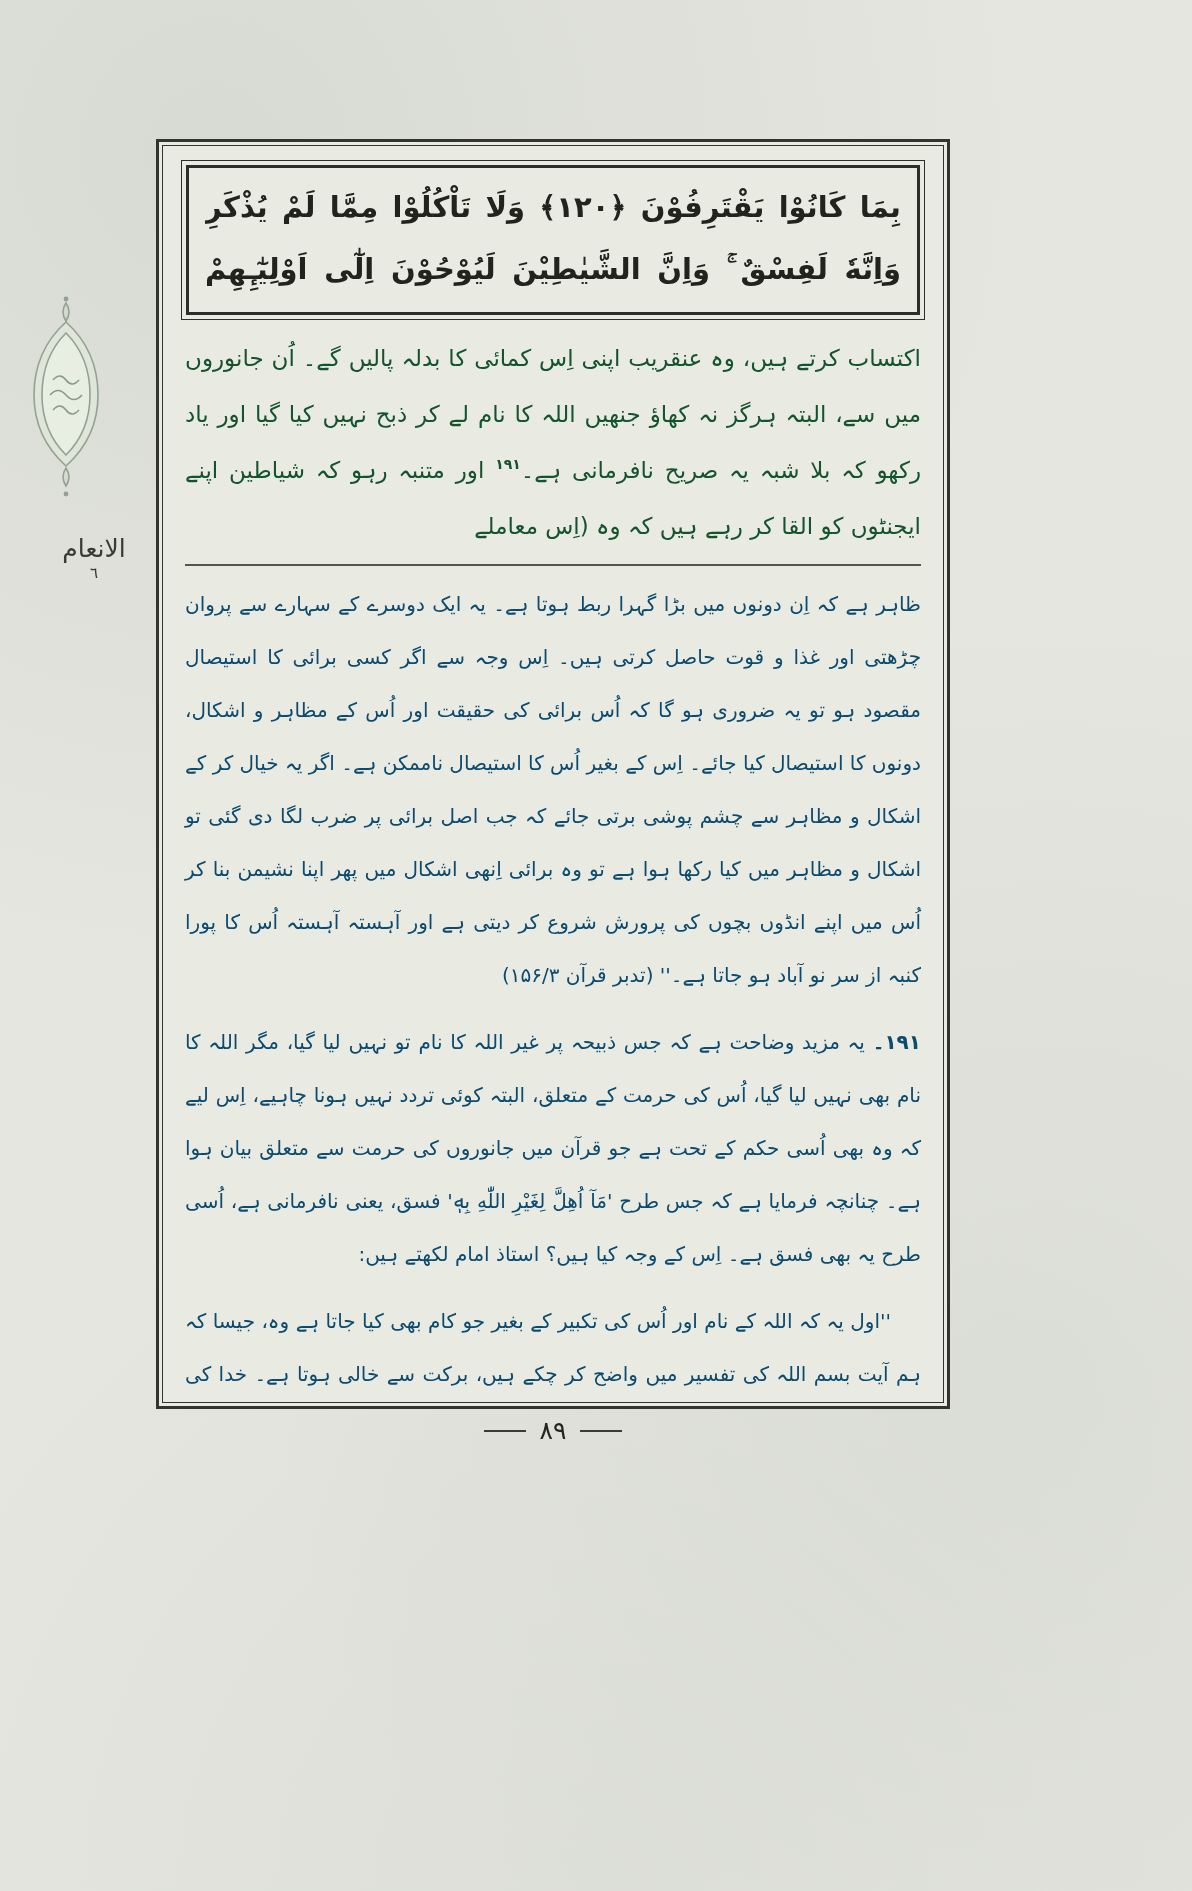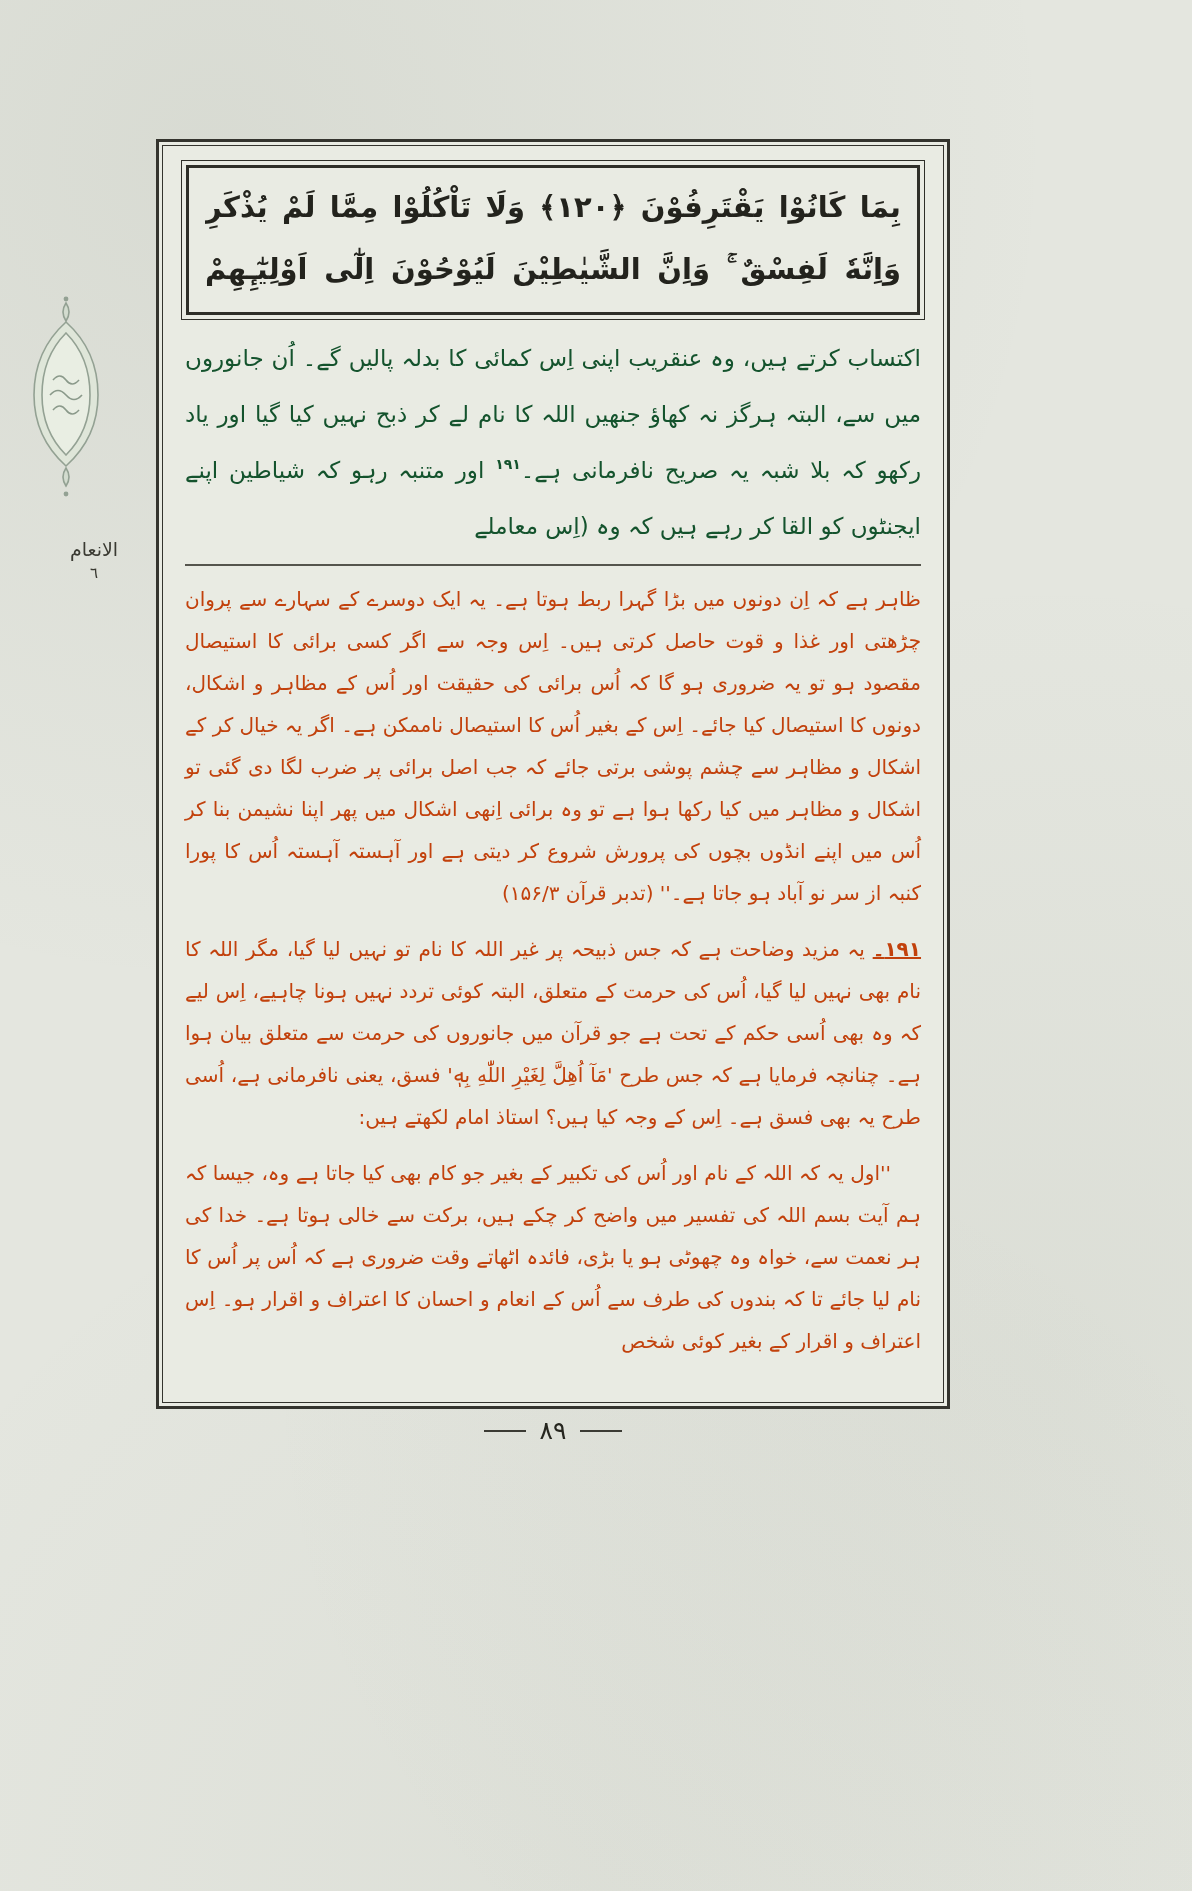--- a/index.html
+++ b/index.html
@@ -51,36 +51,36 @@
     color:#14532d;
   }
   .fn-sup { font-size:14px; vertical-align:super; font-weight:bold; line-height:0; }
 
   
   .divider { border:0; border-top:2px solid #55554d; margin:10px 4px 12px 4px; }
 
   
   .footnote, .footnote-191, .quote-block {
     direction:rtl;
-    font-size:20px; line-height:42px;
+    font-size:20px; line-height:53px;
     text-align:justify;
-    color:#c2410c;
+    color:#0c4a6e;
     margin:0 4px;
   }
   .footnote-191 { margin-top:14px; }
-  .fn-marker { font-weight:bold;text-decoration:underline; }
+  .fn-marker { font-weight:bold; }
   .quote-block { margin-top:14px; text-indent:30px; }
 
   
   .margin-ornament { position:absolute; left:22px; top:292px; width:88px; height:212px; }
   .margin-label {
     position:absolute; left:52px; top:536px; width:84px;
     text-align:center; direction:rtl; color:#3a3a32;
   }
-  .margin-label .surah { font-size:19px; line-height:26px; }
+  .margin-label .surah { font-size:25px; line-height:26px; }
   .margin-label .num   { font-size:15px; line-height:22px; }
 
   
   .page-footer {
     position:absolute; left:156px; top:1414px; width:794px; height:34px;
     display:flex; align-items:center; justify-content:center; gap:14px;
   }
   .page-footer .rule { width:42px; height:2px; background:#3b3b34; }
   .page-footer .num  { font-size:25px; color:#26261f; line-height:30px;text-align:right; }
 </style>

